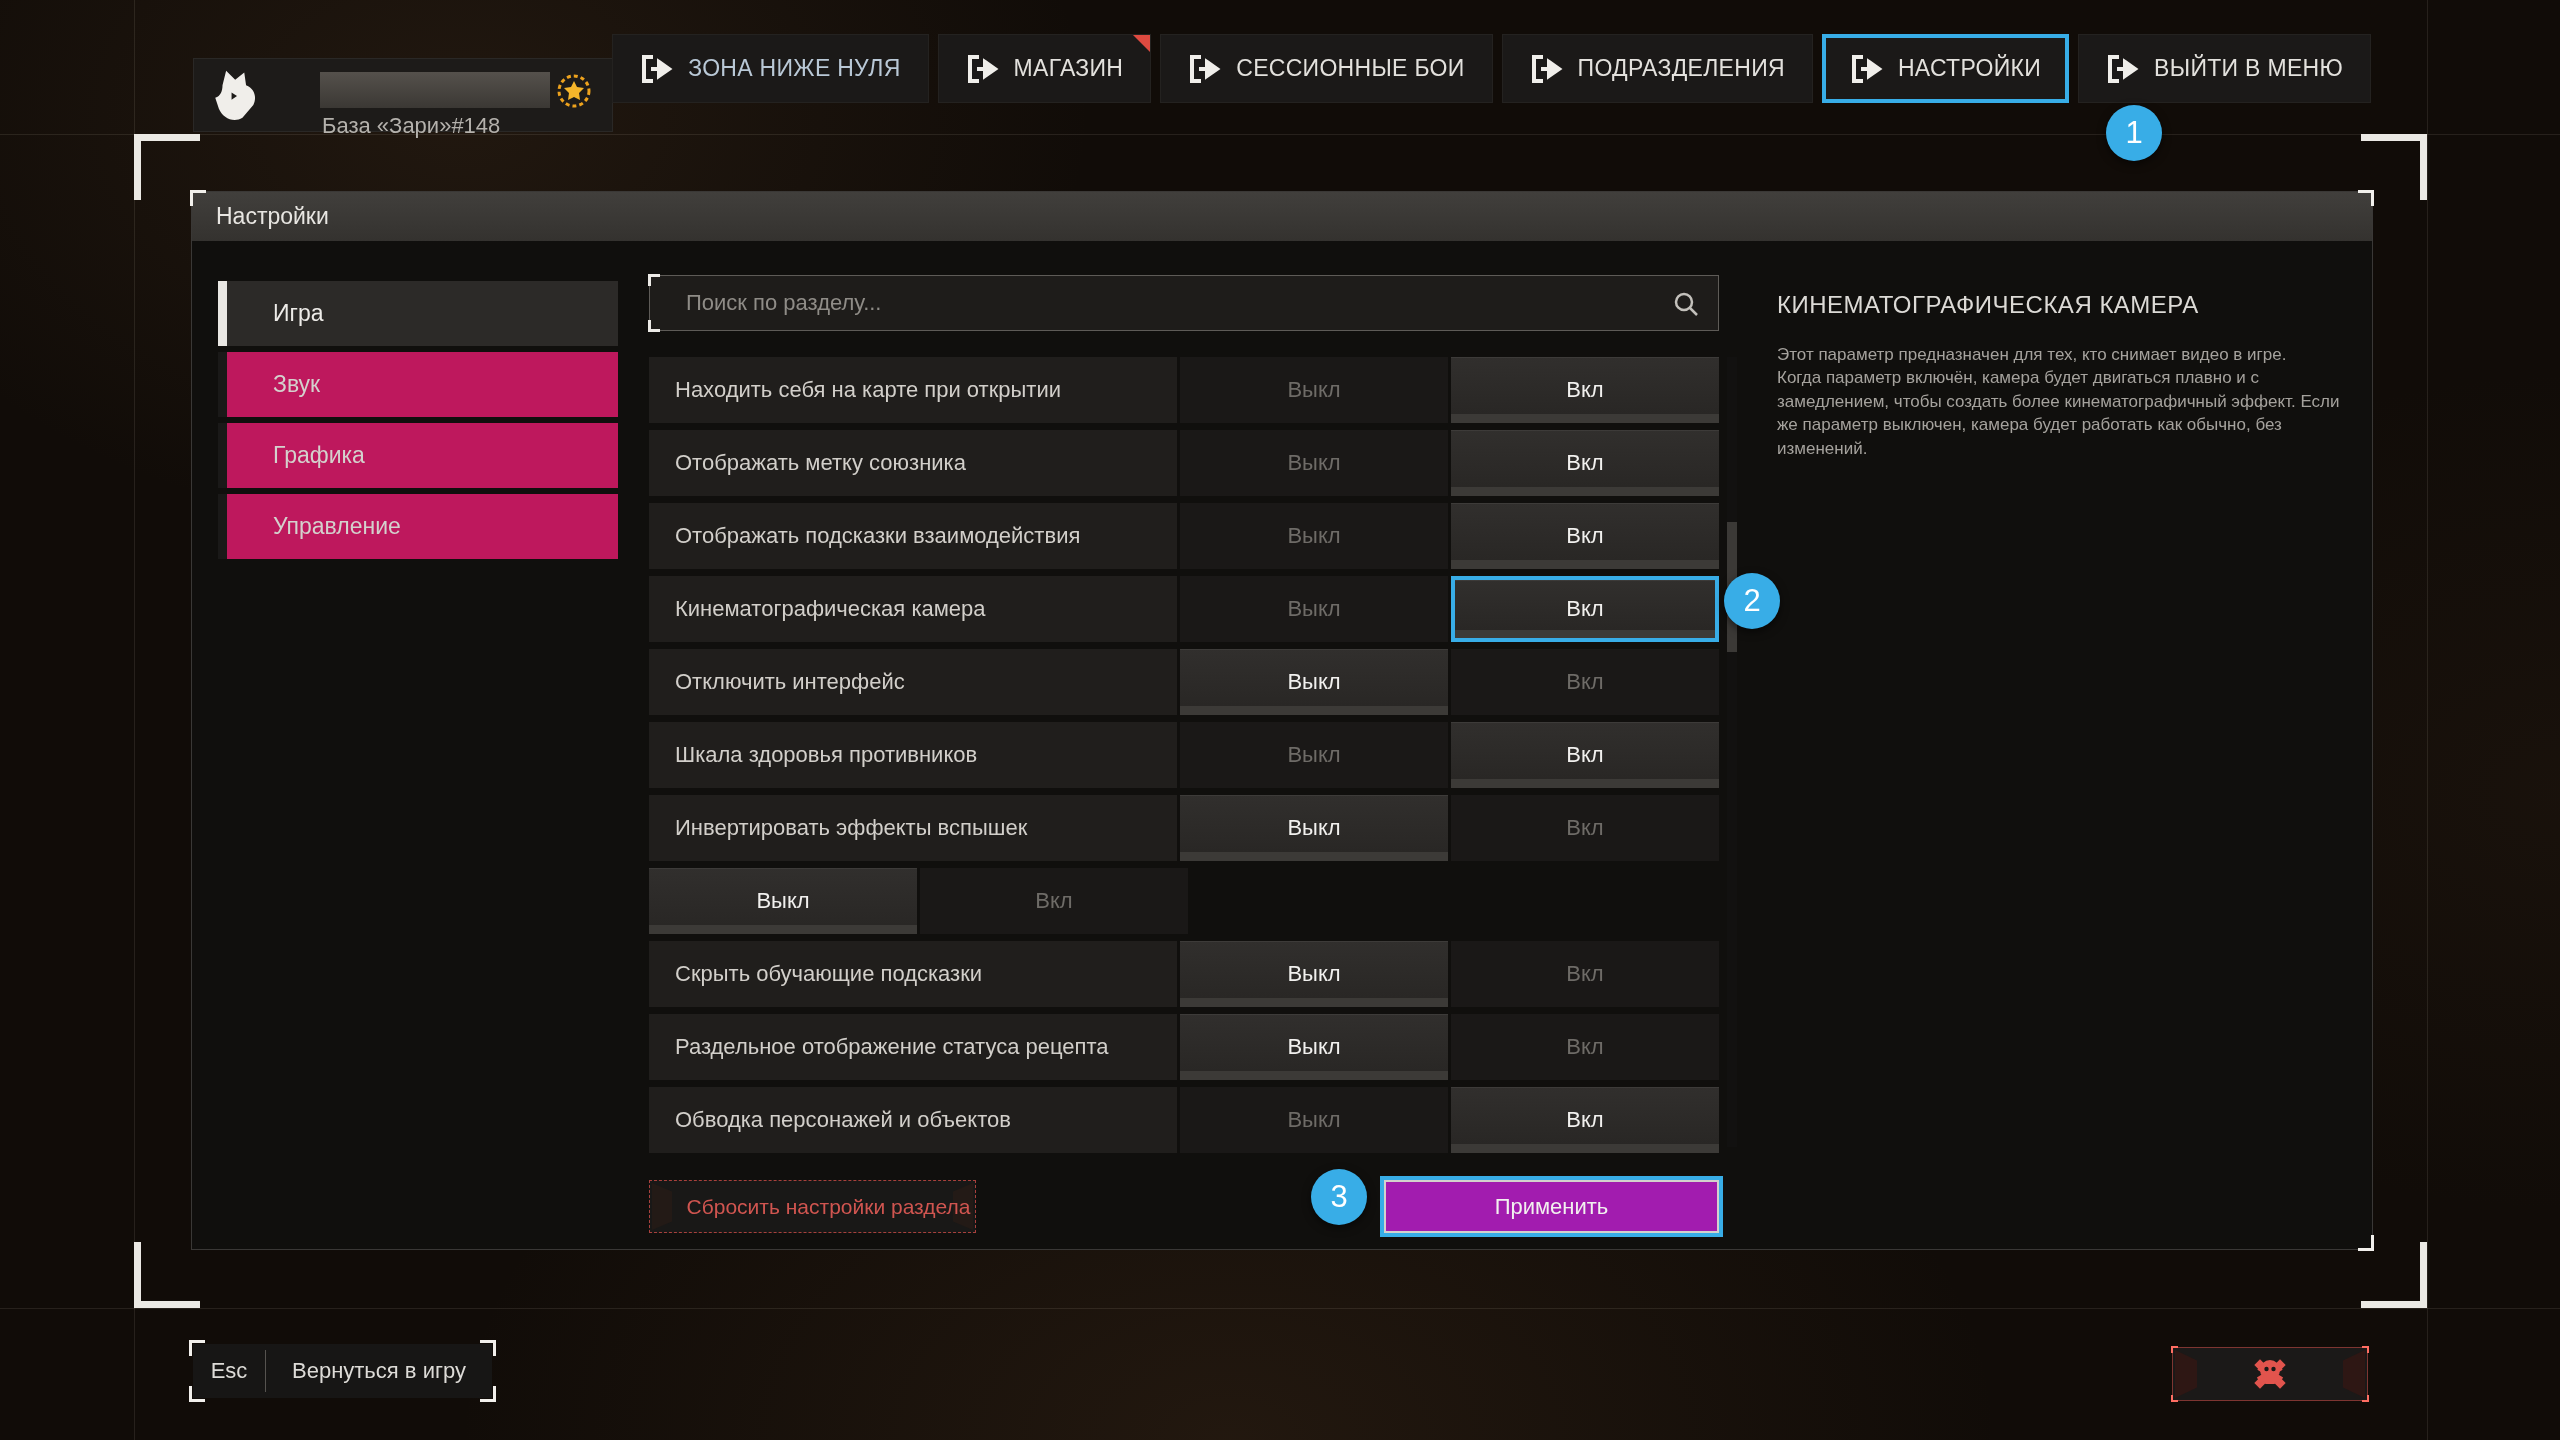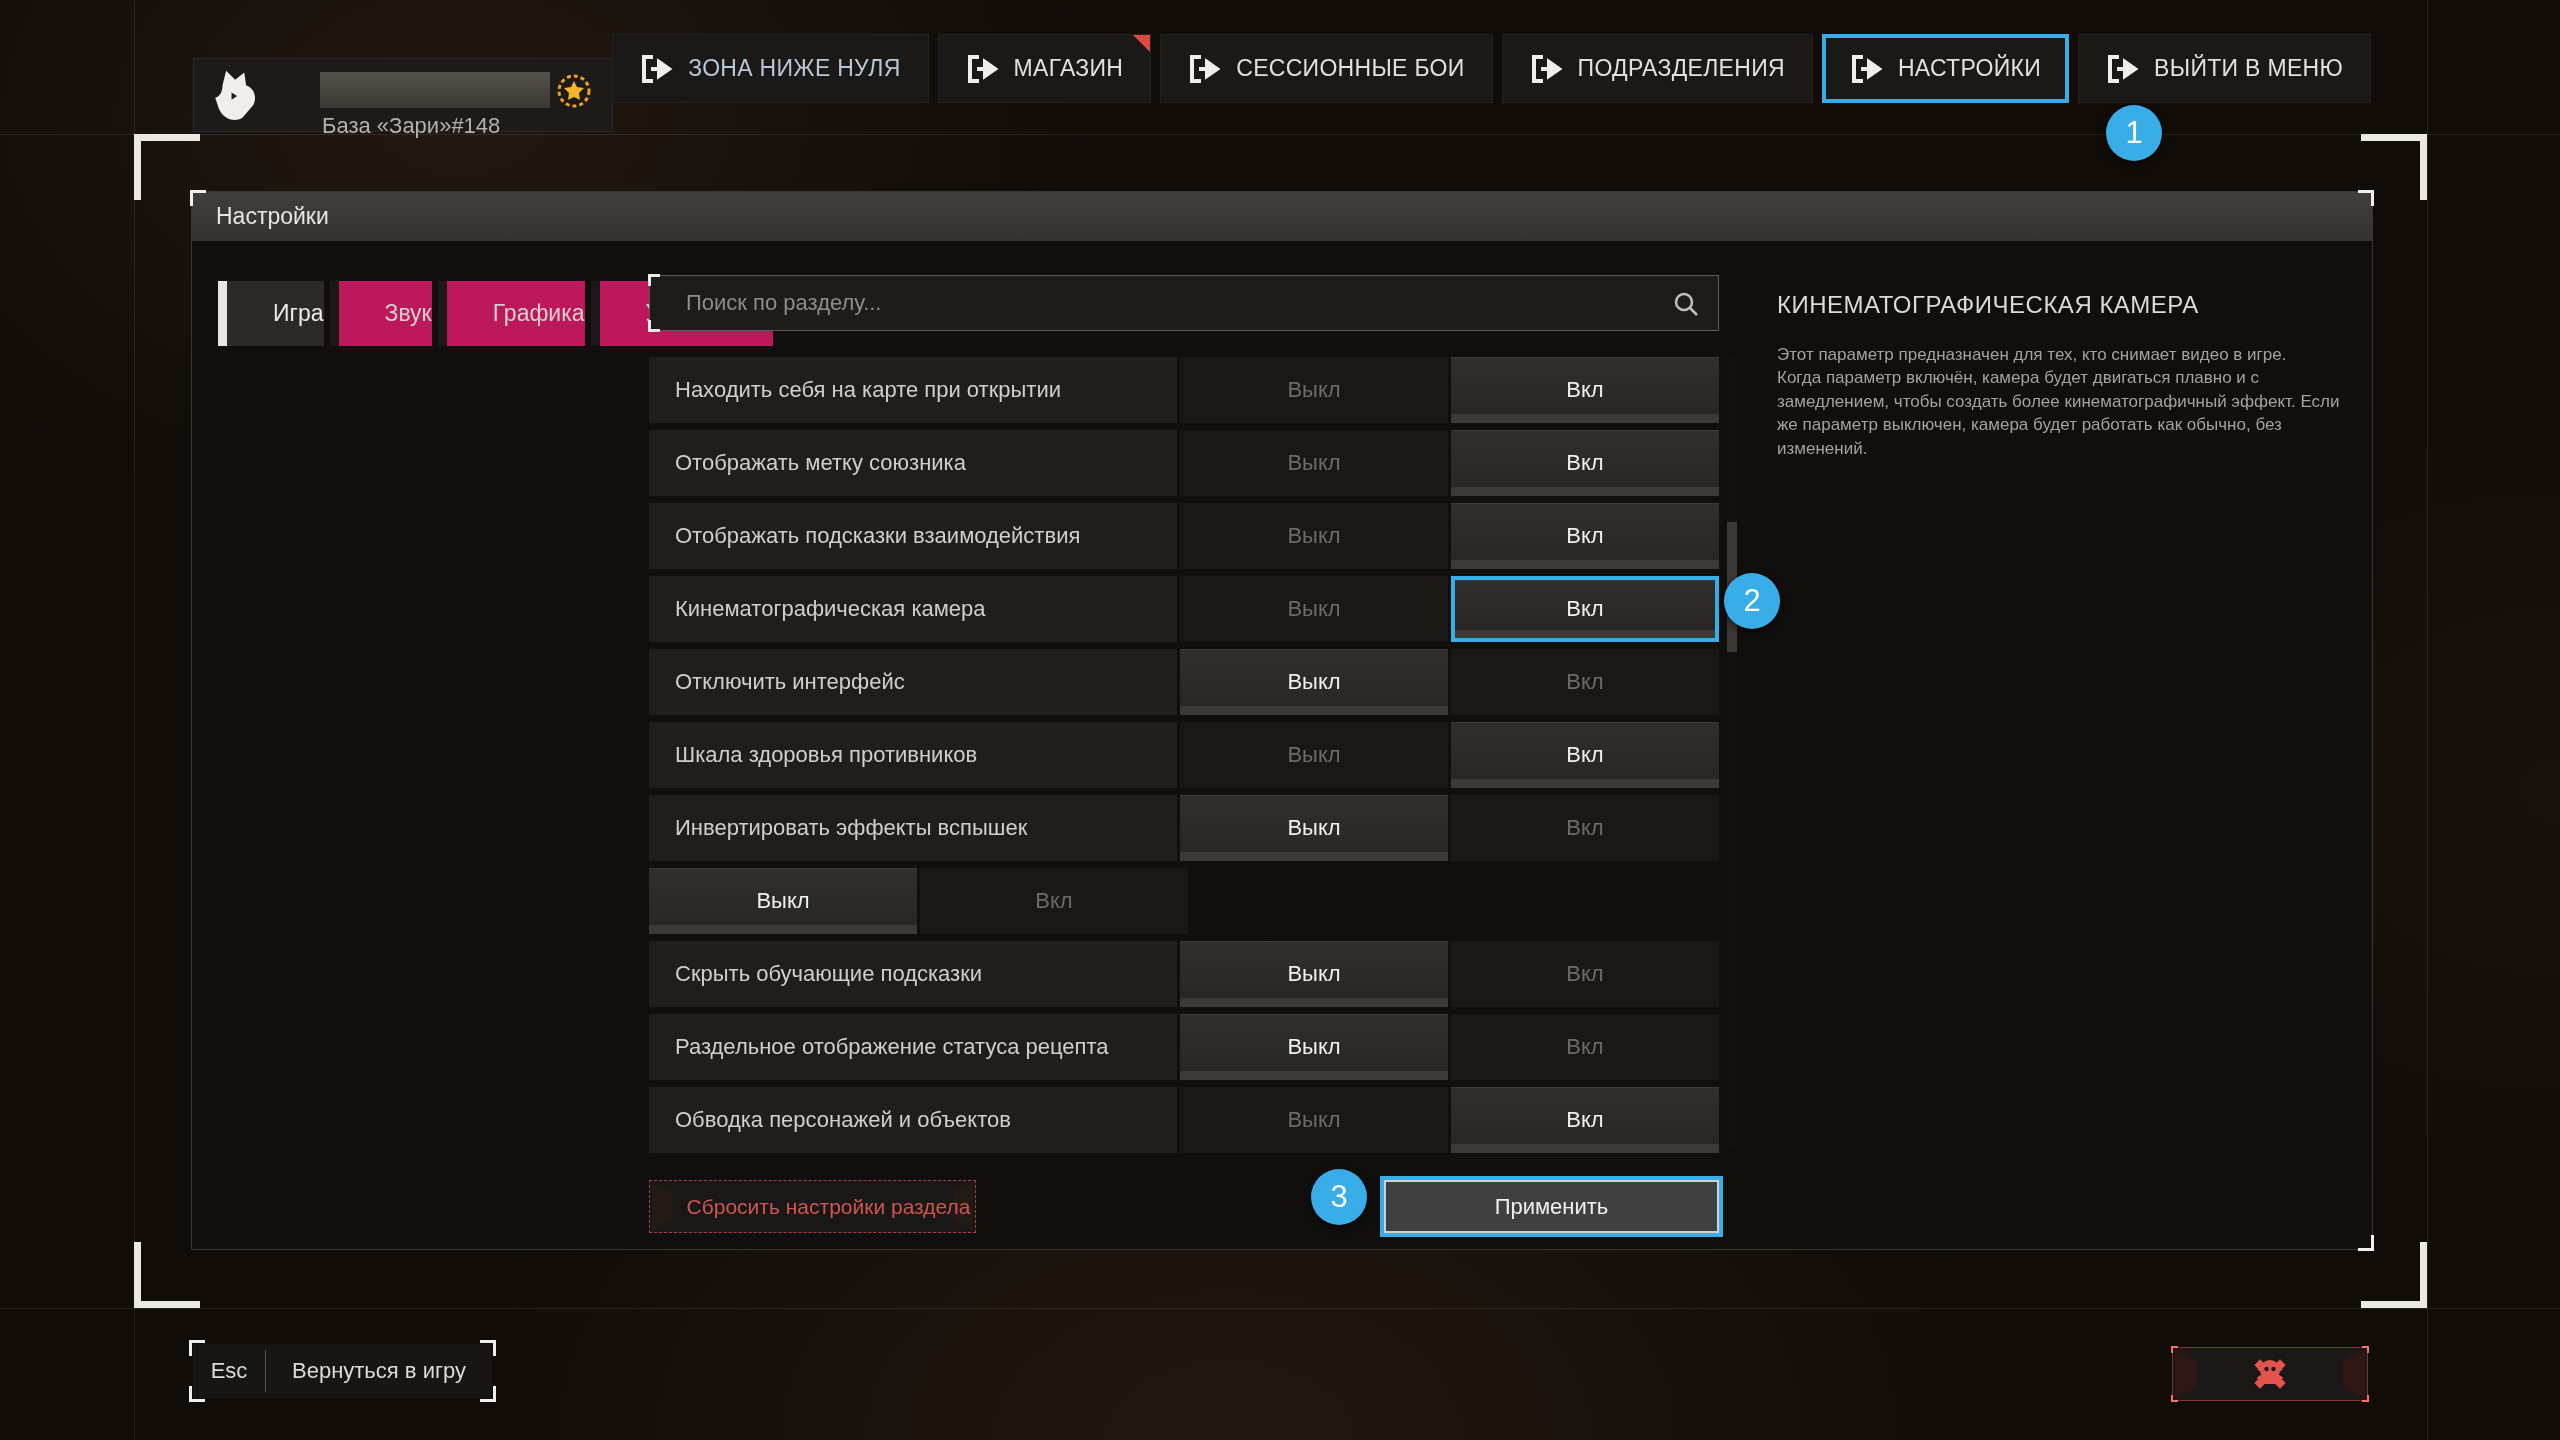--- a/index.html
+++ b/index.html
@@ -52,21 +52,21 @@
   .window { left:191px; top:191px; width:2182px; height:1059px;
     background:rgba(17,15,13,.97); border:1px solid #3a3836; }
   .win-header { height:49px; background:linear-gradient(180deg,#413f3c,#34322f);
     display:flex; align-items:center; padding-left:24px; font-size:23px; color:#e8e6e2; }
   .tick { position:absolute; width:16px; height:16px; }
   .tick.tl { border-top:3px solid #f2f0ec; border-left:3px solid #f2f0ec; }
   .tick.tr { border-top:3px solid #f2f0ec; border-right:3px solid #f2f0ec; }
   .tick.bl { border-bottom:3px solid #f2f0ec; border-left:3px solid #f2f0ec; }
   .tick.br { border-bottom:3px solid #f2f0ec; border-right:3px solid #f2f0ec; }
 
-  .sidebar { left:26px; top:89px; width:400px; display:flex; flex-direction:row; gap:6px; }
+  .sidebar { left:26px; top:89px; width:400px; display:flex; flex-direction:column; gap:6px; }
   .side-item { height:65px; background:#be185d; display:flex; align-items:center;
     padding-left:55px; font-size:23px; color:#d4d1cd; position:relative; cursor:pointer; }
   .side-item::before { content:""; position:absolute; left:0; top:0; bottom:0; width:9px; background:#1a1918; }
   .side-item.sel { background:#2c2a28; color:#edebe8; }
   .side-item.sel::before { background:#e9e7e3; }
 
   .main { left:457px; top:83px; width:1070px; }
   .search { position:relative; height:56px; background:#1e1c1a; border:1px solid #5e5b57; }
   .search input { width:100%; height:100%; background:transparent; border:none; outline:none;
     color:#d8d5d0; font-size:22px; padding:0 60px 0 36px; font-family:inherit; }
@@ -89,21 +89,21 @@
 
   .list-footer { margin-top:27px; display:flex; justify-content:space-between; }
   .btn-reset { width:327px; height:53px; background:#191817; border:1px dashed #a8403c;
     color:#d05550; font-size:21px; display:flex; align-items:center; justify-content:center;
     position:relative; cursor:pointer; }
   .btn-reset::before,.btn-reset::after { content:""; position:absolute; top:2px; bottom:2px; width:20px;
     background:#231a16; }
   .btn-reset::before { left:2px; clip-path:polygon(0 0,100% 18%,100% 82%,0 100%); }
   .btn-reset::after  { right:2px; clip-path:polygon(0 18%,100% 0,100% 100%,0 82%); }
   .btn-reset span { position:relative; z-index:1;margin-left:32px; }
-  .btn-apply { width:335px; height:53px; background:#404040; border:2px solid #d3d1cd;
+  .btn-apply { width:335px; height:53px; background:#a21caf; border:2px solid #d3d1cd;
     outline:4px solid var(--accent); color:#f2f1ef; font-size:22px;
     display:flex; align-items:center; justify-content:center; cursor:pointer; }
 
   .scrollbar { left:1535px; top:165px; width:10px; height:790px; background:#121110; }
   .scroll-thumb { position:absolute; left:0; top:165px; width:10px; height:130px; background:#3b3936; }
 
   .desc { left:1585px; top:99px; width:570px; }
   .desc h2 { font-size:24px; font-weight:400; color:#dcdad6; letter-spacing:.5px; margin-bottom:24px; }
   .desc p { font-size:17px; color:#a5a29d; line-height:1.38; }
 

